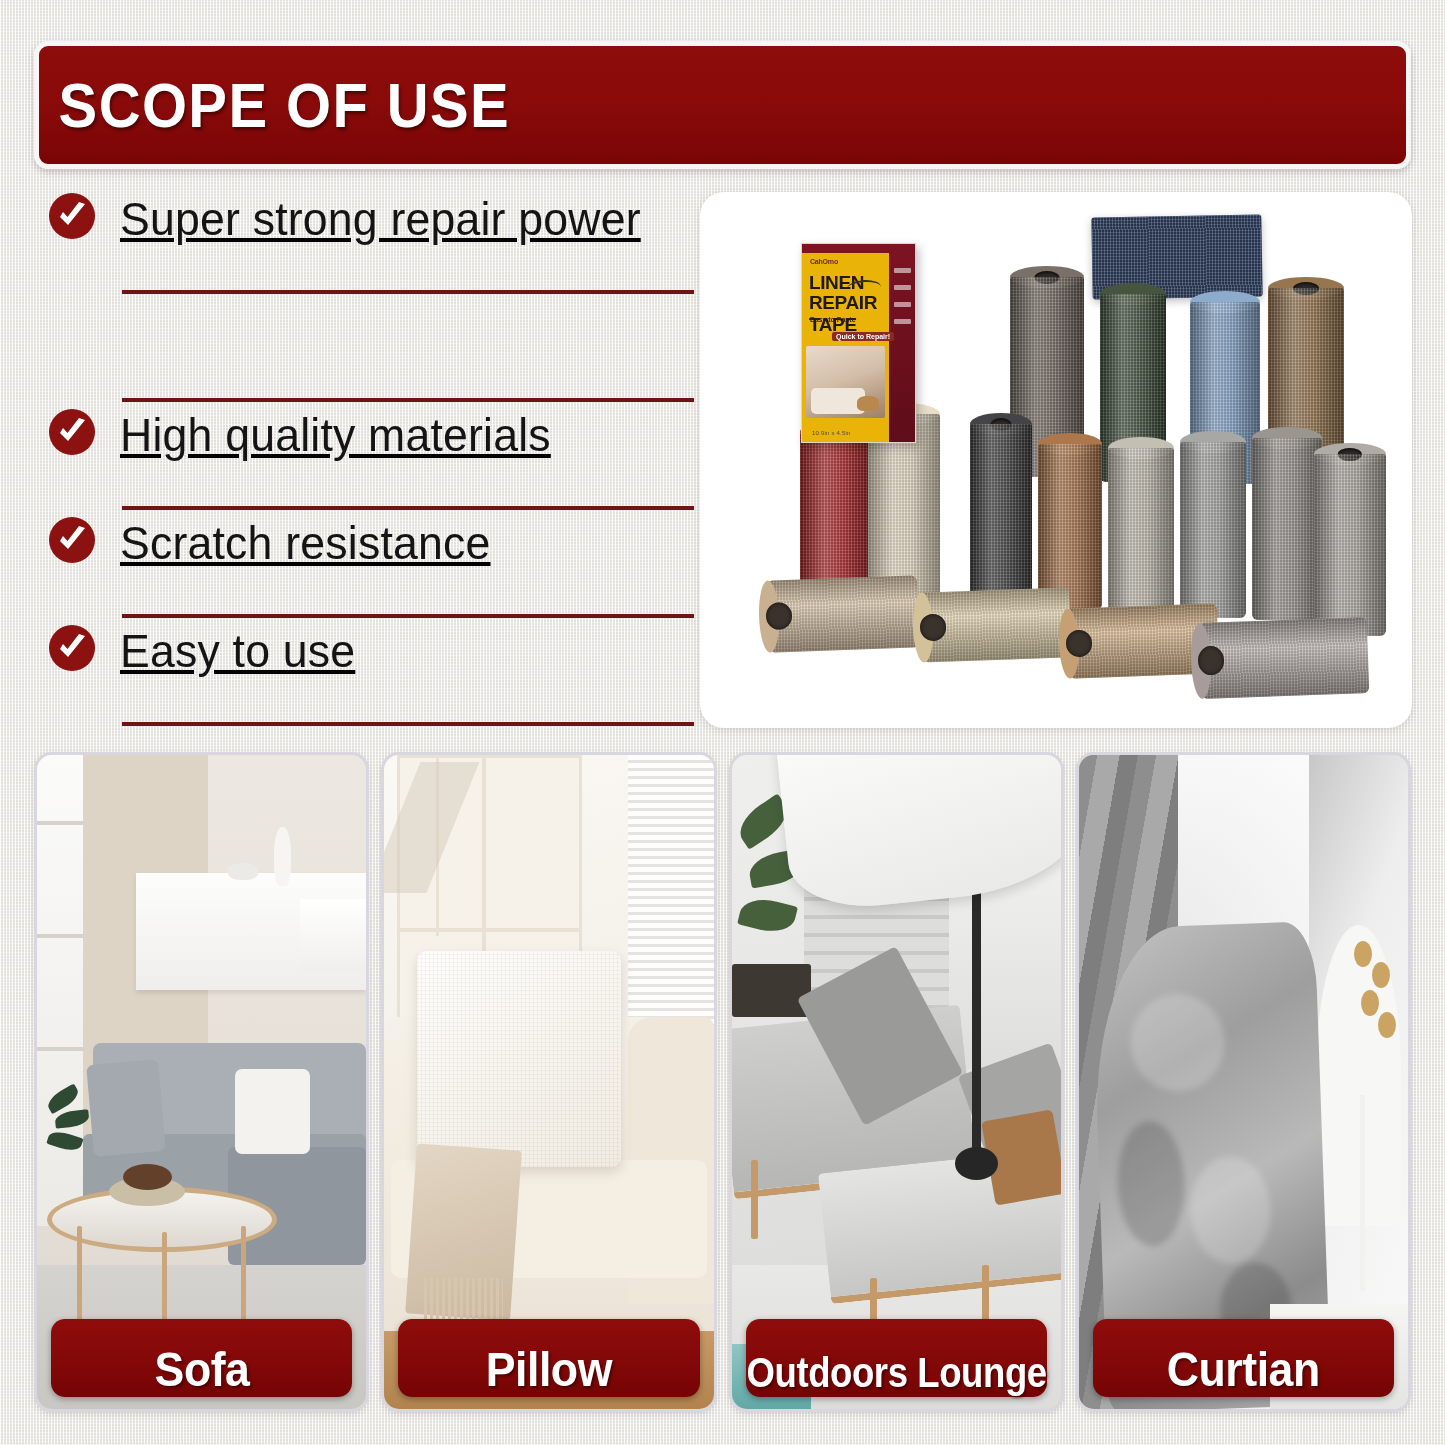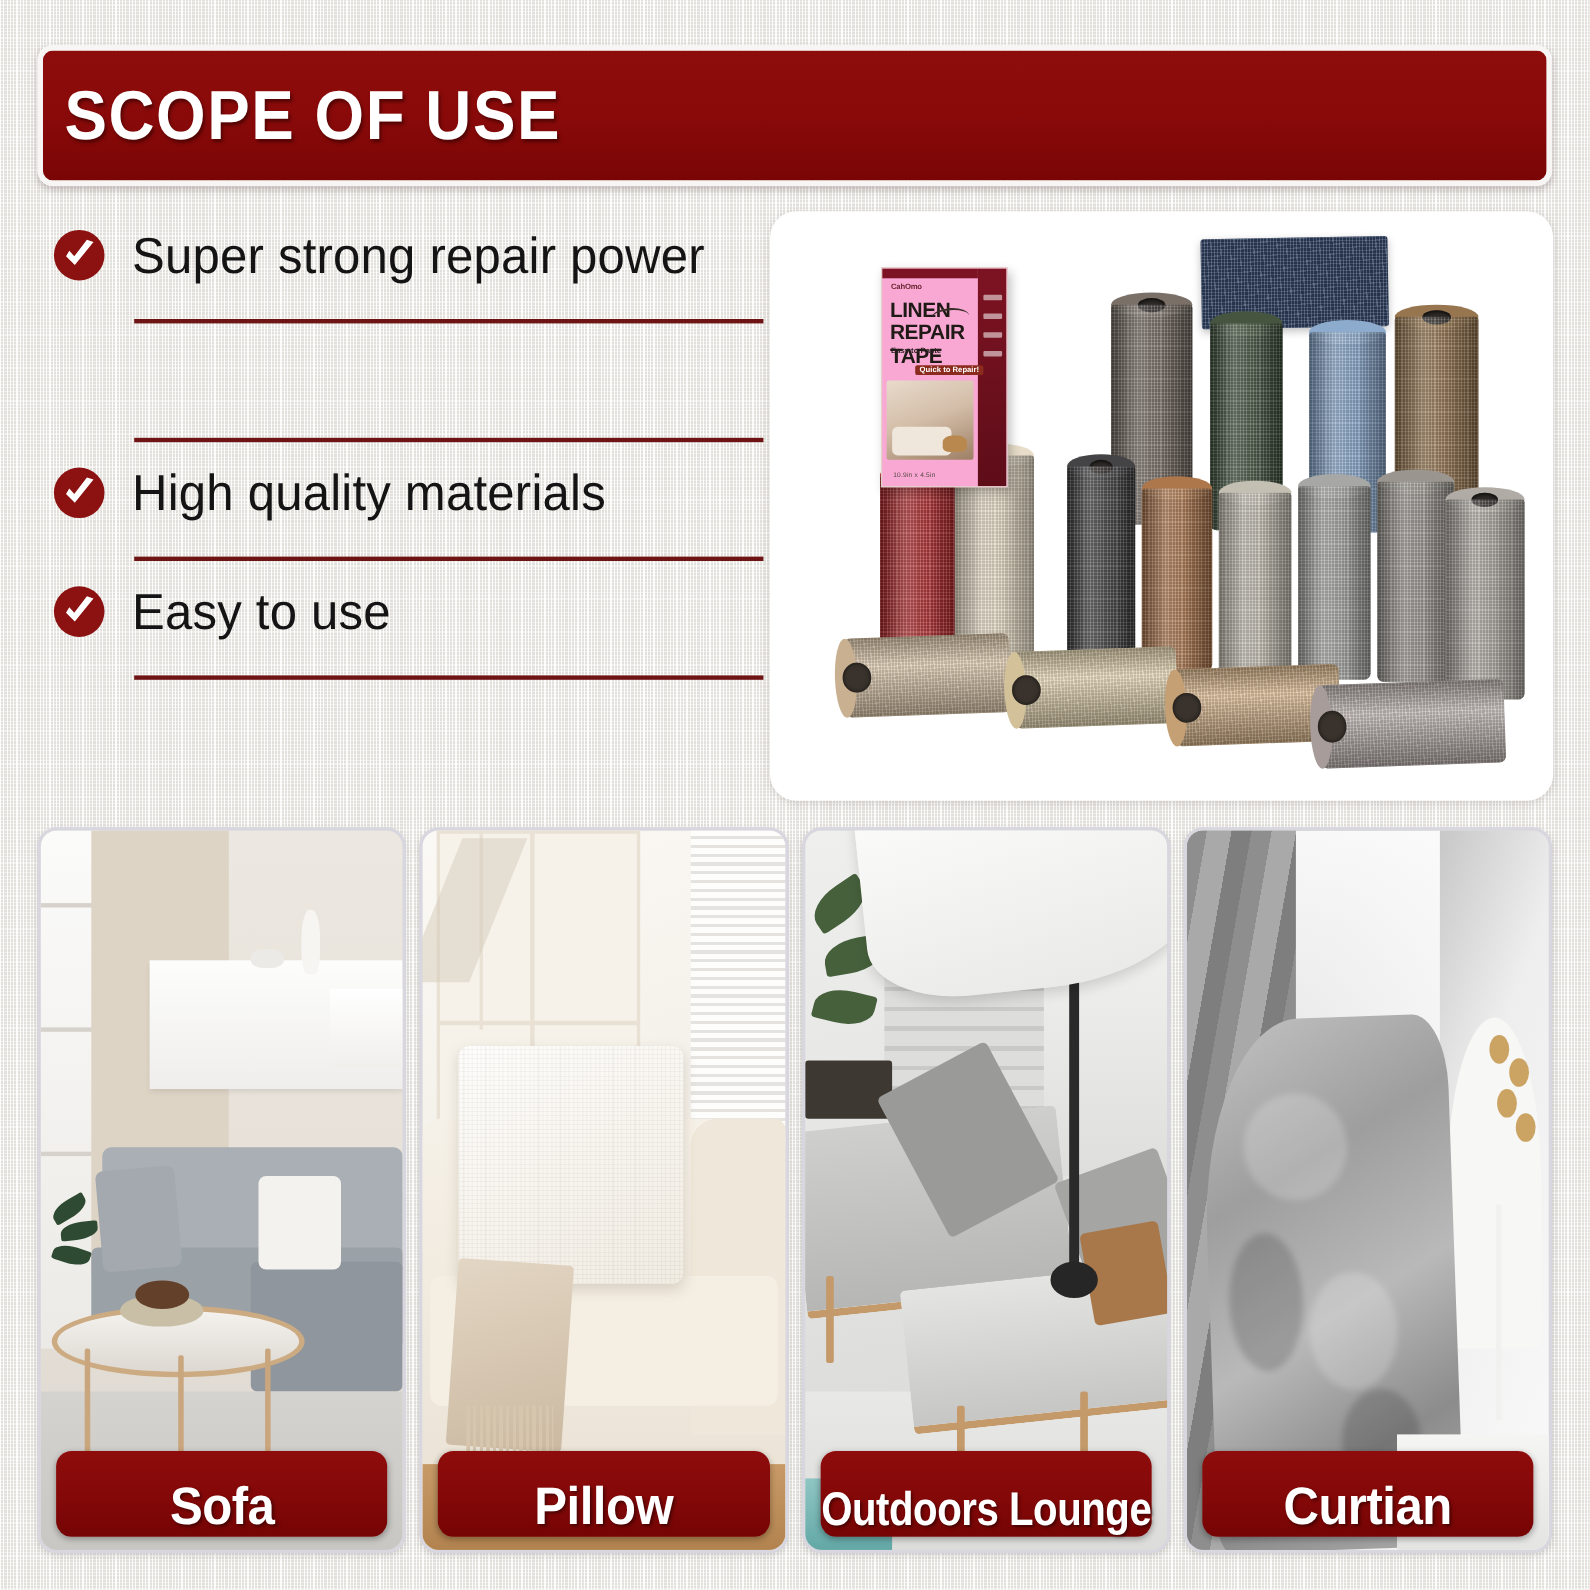--- a/index.html
+++ b/index.html
@@ -45,23 +45,24 @@
   
   .features {
     position:absolute; left:44px; top:192px;
     width:640px; height:540px;
   }
   .feature-row {
     position:relative;
     height:108px;
   }
   .feature-line {
-    display:flex; align-items:center;
+    display:flex; 
     height:80px;
     padding-left:4px;
+    text-decoration:underline;
   }
   .check-icon {
     width:48px; height:48px;
     flex:0 0 48px;
     margin-right:24px;
     position:relative;
   }
   .check-icon svg { display:block; width:48px; height:48px; }
   .feature-label {
     font-size:46px;
@@ -134,21 +135,21 @@
   .flat-swatch {
     position:absolute;
     border-radius:3px;
     box-shadow:0 3px 8px rgba(0,0,0,.25);
   }
 
   
   .prod-box {
     position:absolute; left:101px; top:51px;
     width:115px; height:200px;
-    background:#f9a8d4;
+    background:#eab308;
     border:1px solid #ded5c6;
     box-shadow:3px 4px 9px rgba(0,0,0,.24);
     overflow:hidden;
   }
   .box-side {
     position:absolute; right:0; top:0; bottom:0; width:26px;
     background:linear-gradient(180deg,#7d1322 0%,#5e0d19 100%);
   }
   .box-side-ticks {
     position:absolute; right:4px; top:24px;
@@ -396,20 +397,32 @@
         <svg viewBox="0 0 48 48">
             <circle cx="24" cy="24" r="23" fill="#8c1212"></circle>
         <path d="M12 25 L20 33 L37 12 L31 10 L19.5 25 L15 20 Z" fill="#ffffff"></path>
           </svg>
       </span>
       <span class="feature-label">High quality materials</span>
     </div>
     <div class="feature-divider"></div>
   </div>
 
+  <div class="feature-row">
+    <div class="feature-line">
+      <span class="check-icon">
+        <svg viewBox="0 0 48 48">
+            <circle cx="24" cy="24" r="23" fill="#8c1212"></circle>
+        <path d="M12 25 L20 33 L37 12 L31 10 L19.5 25 L15 20 Z" fill="#ffffff"></path>
+          </svg>
+      </span>
+      <span class="feature-label">Scratch resistance</span>
+    </div>
+    <div class="feature-divider"></div>
+  </div>
 
   <div class="feature-row">
     <div class="feature-line">
       <span class="check-icon">
         <svg viewBox="0 0 48 48">
             <circle cx="24" cy="24" r="23" fill="#8c1212"></circle>
         <path d="M12 25 L20 33 L37 12 L31 10 L19.5 25 L15 20 Z" fill="#ffffff"></path>
           </svg>
       </span>
       <span class="feature-label">Easy to use</span>

